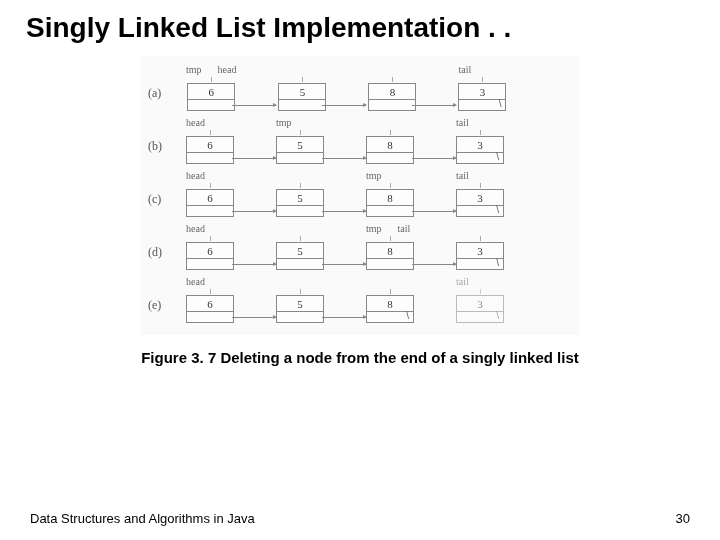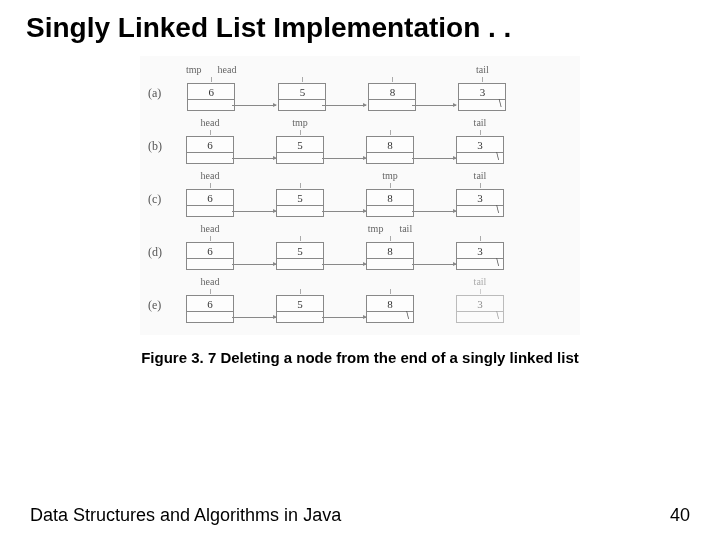--- a/index.html
+++ b/index.html
@@ -47,21 +47,21 @@
     align-items: center;
     gap: 1px;
   }
   .ptr-labels {
     display: flex;
     gap: 16px;
     height: 12px;
     font-size: 10px;
     color: #666;
     font-family: "Times New Roman", serif;
-    justify-content: center;
+    justify-content: flex-start;
     min-width: 48px;
   }
   .ptr-labels span { white-space: nowrap; }
   .cell {
     width: 48px;
     border: 1px solid #888;
     background: #fdfdfd;
   }
   .cell .val {
     height: 16px;
@@ -113,21 +113,21 @@
     margin-top: 14px;
     padding: 0 20px;
   }
   .footer {
     position: absolute;
     bottom: 14px;
     left: 30px;
     right: 30px;
     display: flex;
     justify-content: space-between;
-    font-size: 18px;
+    font-size: 13px;
     color: #000;
   }
   .faint { opacity: 0.55; }
 </style>
 </head>
 <body>
 
 <h1 class="title">Singly Linked List Implementation . .</h1>
 
 <div class="figure-area" id="figure">
@@ -355,14 +355,14 @@
         <div class="arrow" style="left: 46px; width: 44px; bottom: 5px;"></div>
         <div class="arrow" style="left: 136px; width: 44px; bottom: 5px;"></div>
       </div>
     </div>
   </div>
 
 <div class="caption">Figure 3. 7 Deleting a node from the end of a singly linked list</div>
 
 <div class="footer">
   <span>Data Structures and Algorithms in Java</span>
-  <span>40</span>
+  <span>30</span>
 </div>
 
 </body></html>

